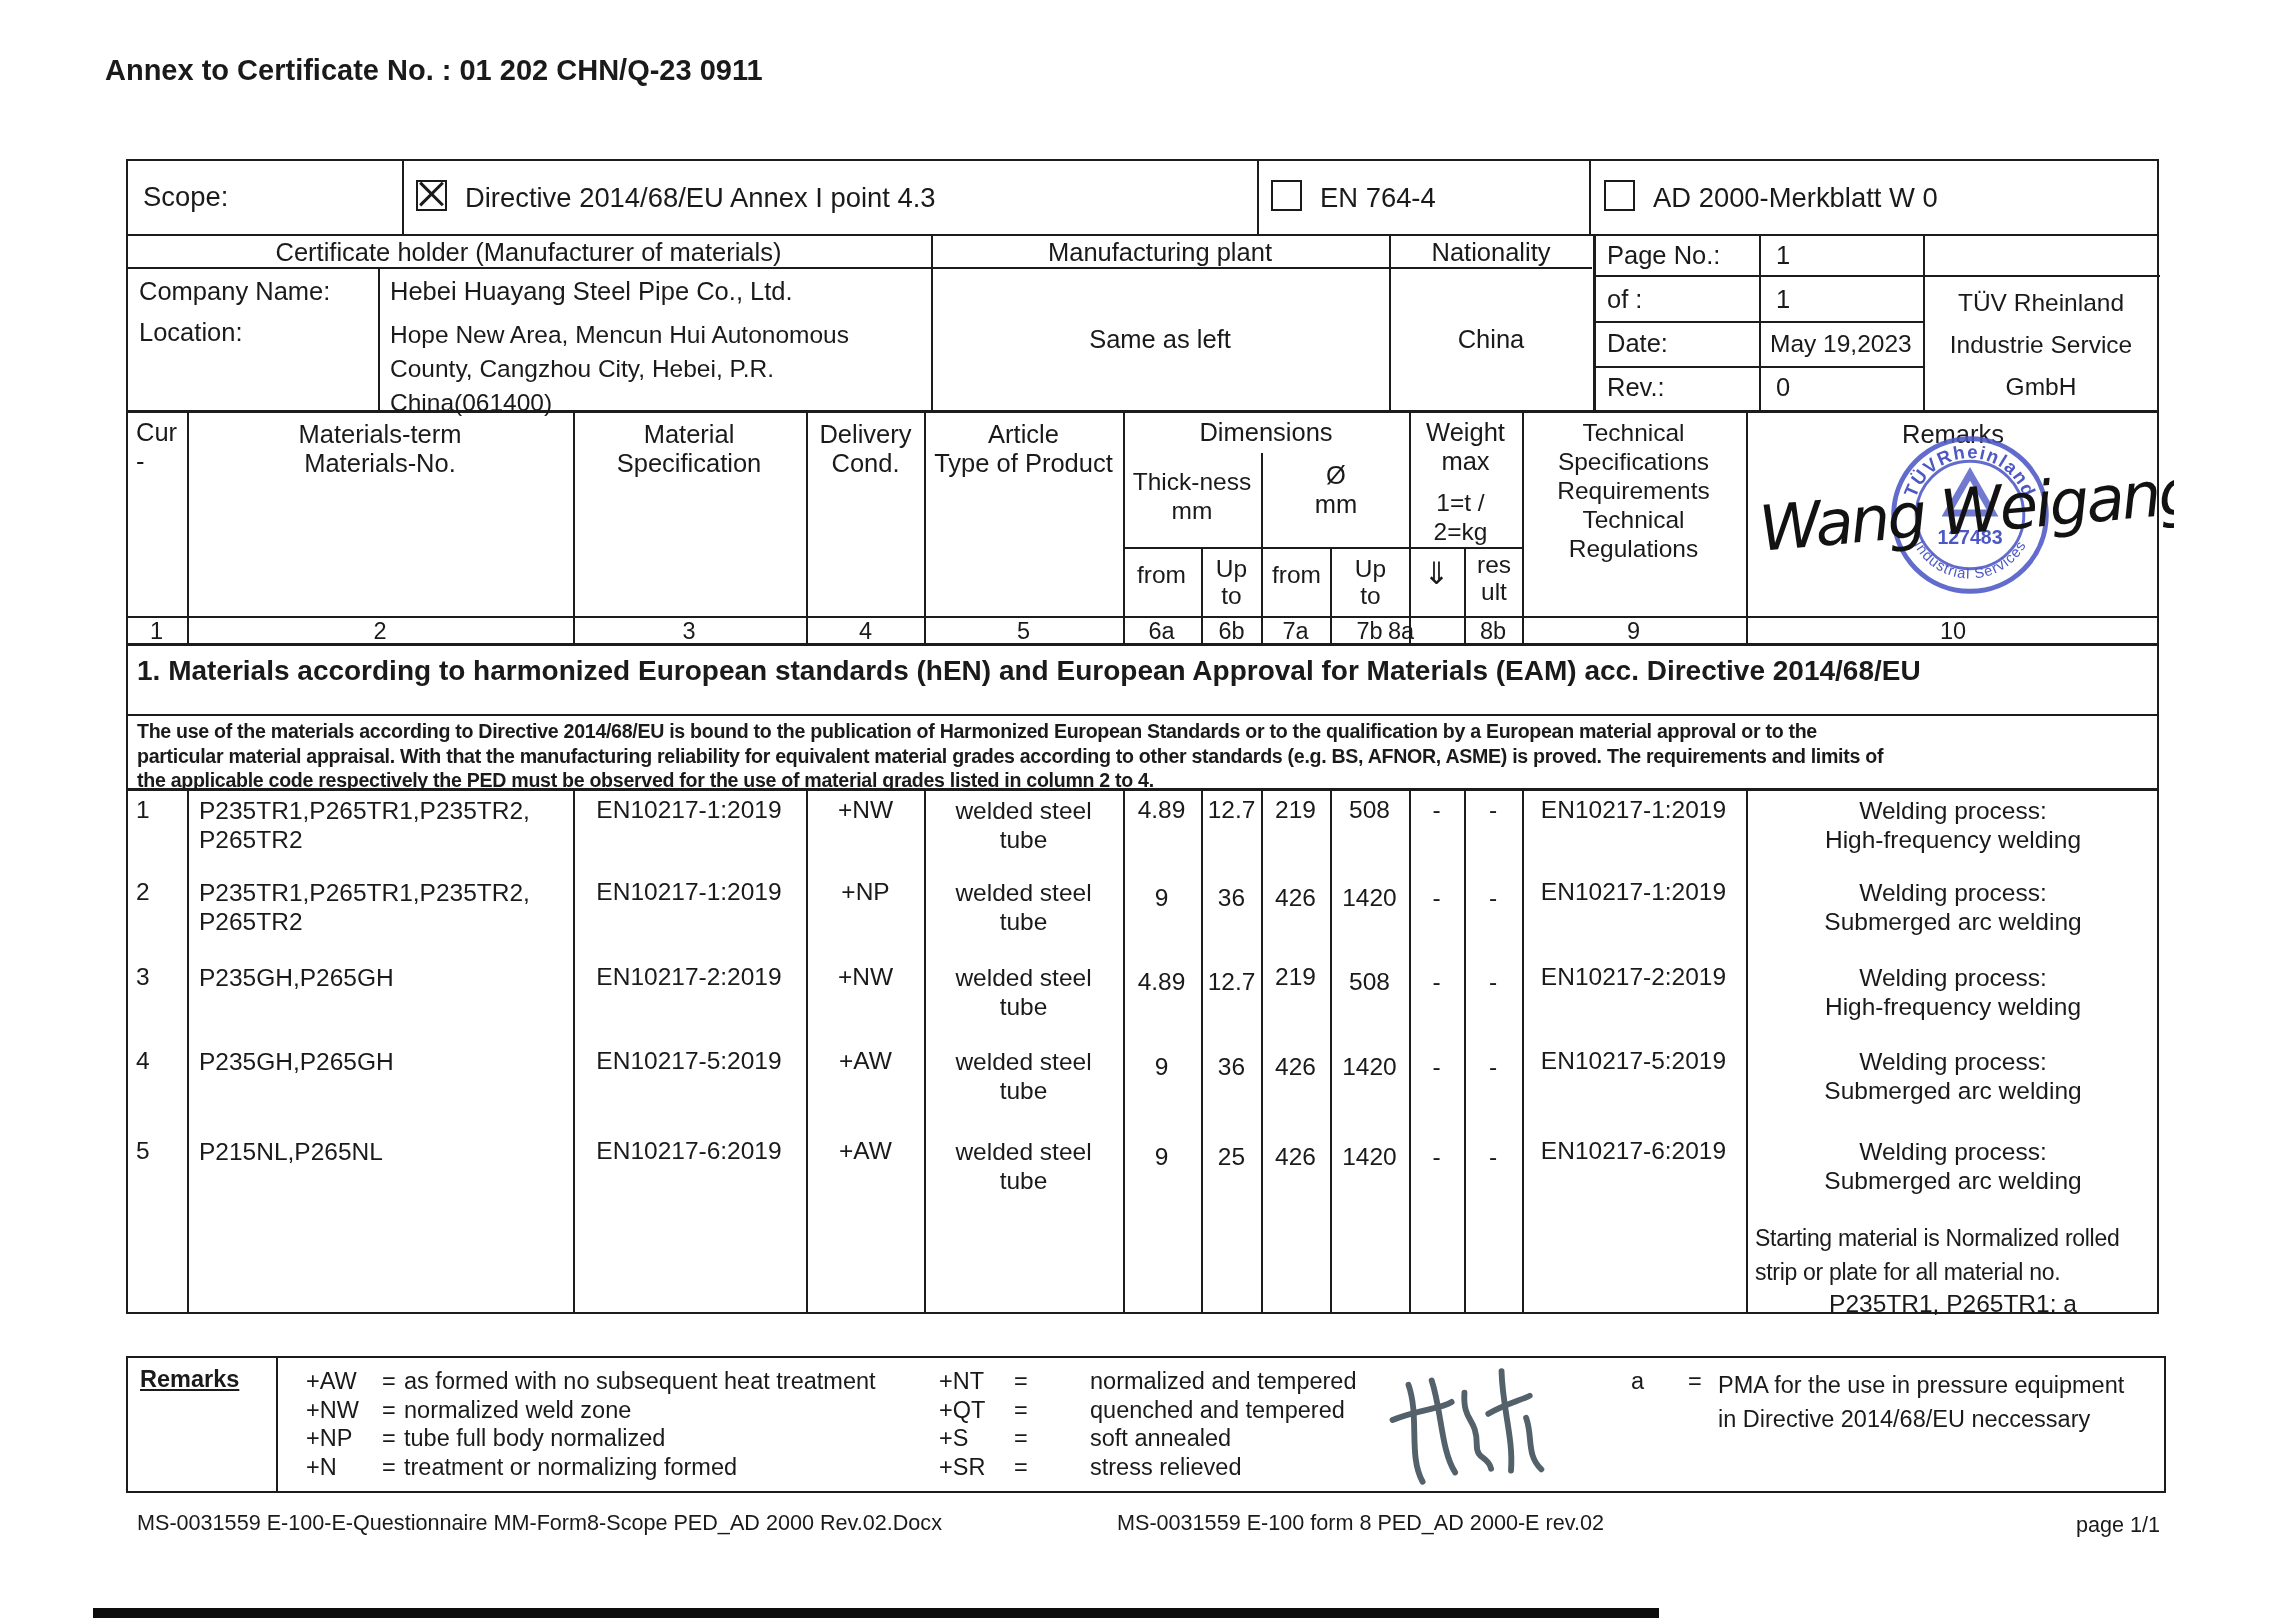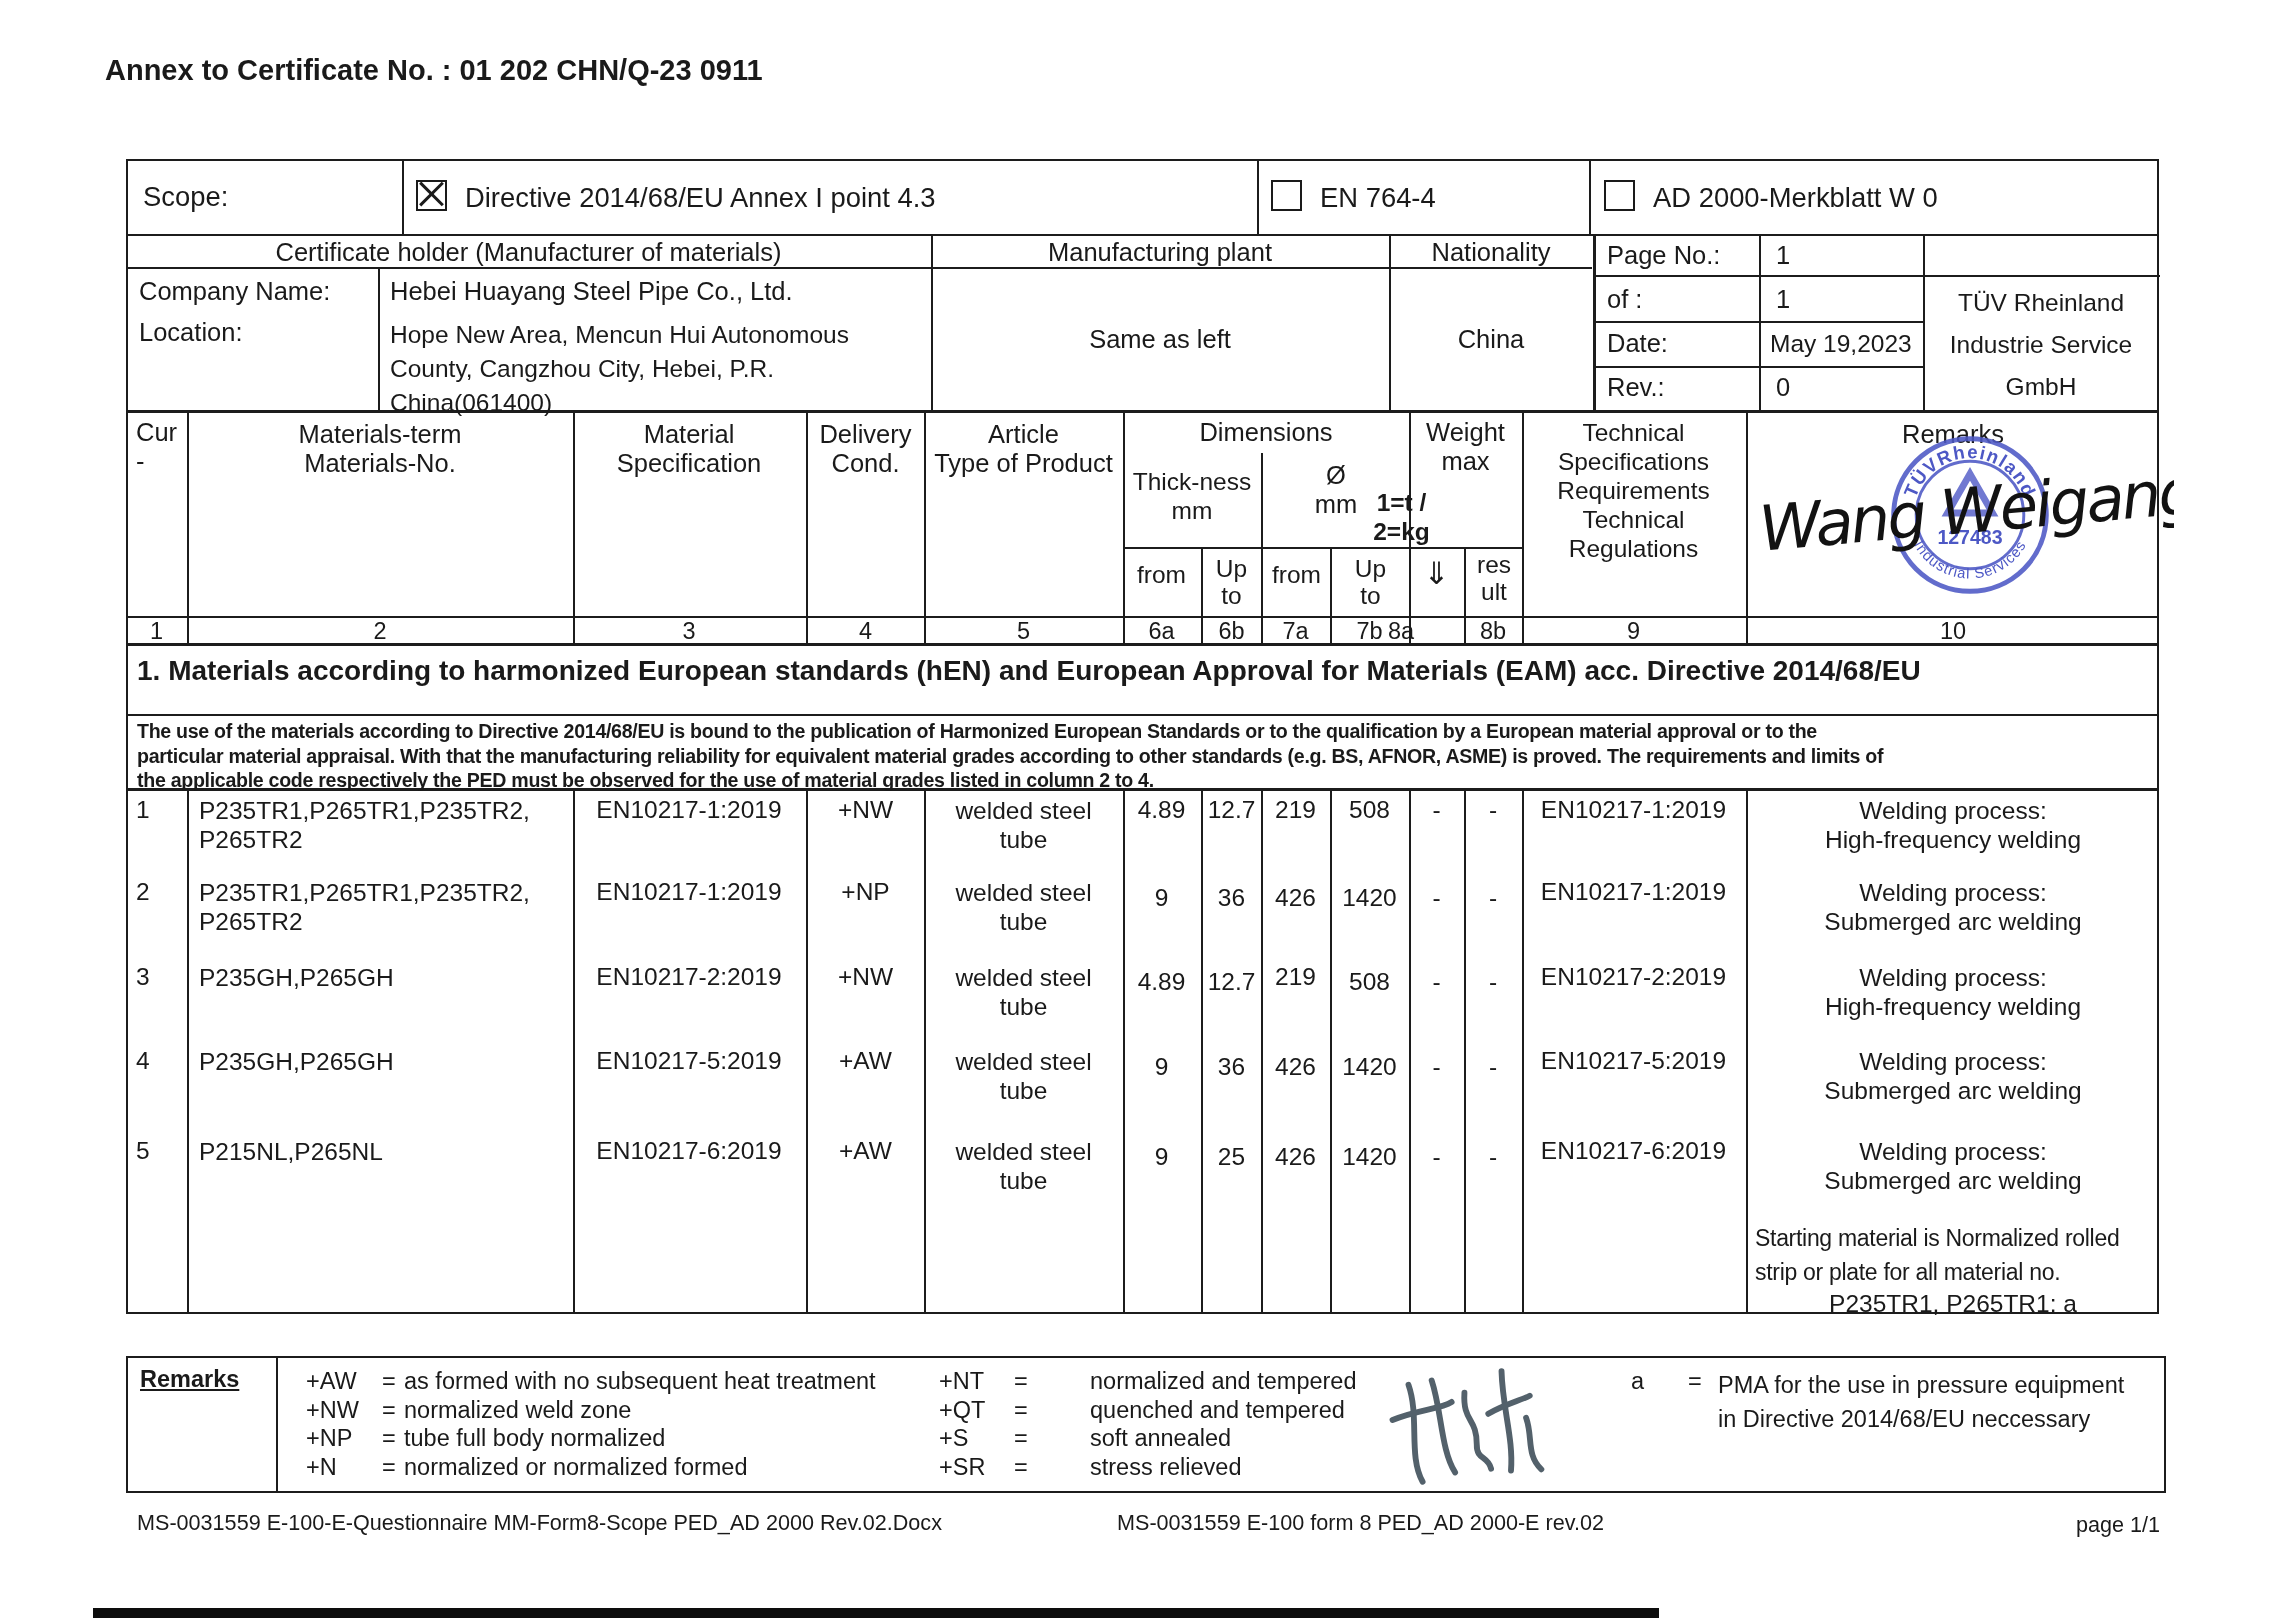--- a/index.html
+++ b/index.html
@@ -132,21 +132,21 @@
   <div class="a f26 c p lh30" style="left:1263px;top:461px;width:146px;">Ø
 mm</div>
   <div class="a f25 c" style="left:1123px;top:561px;width:77px;">from</div>
   <div class="a f25 c p lh28" style="left:1201px;top:555px;width:61px;">Up
 to</div>
   <div class="a f25 c" style="left:1263px;top:561px;width:67px;">from</div>
   <div class="a f25 c p lh28" style="left:1332px;top:555px;width:77px;">Up
 to</div>
   <div class="a f26 c p lh30" style="left:1409px;top:418px;width:113px;">Weight
 max</div>
-  <div class="a f25 c p lh30" style="left:1350px;top:488px;width:103px;font-weight:bold;">1=t /
+  <div class="a f25 c p lh30" style="left:1409px;top:488px;width:103px;">1=t /
 2=kg</div>
   <div class="a f32 c" style="left:1409px;top:555px;width:55px;">⇓</div>
   <div class="a f25 c p lh28" style="left:1466px;top:551px;width:56px;">res
 ult</div>
   <div class="a f25 c p lh30" style="left:1522px;top:418px;width:223px;">Technical
 Specifications
 Requirements
 Technical
 Regulations</div>
   <div class="a f26 c" style="left:1746px;top:420px;width:414px;">Remarks</div>
@@ -280,21 +280,21 @@
   <div class="a f24" style="left:382px;top:1368px;">=</div>
   <div class="a f24" style="left:404px;top:1368px;">as formed with no subsequent heat treatment</div>
   <div class="a f24" style="left:306px;top:1397px;">+NW</div>
   <div class="a f24" style="left:382px;top:1397px;">=</div>
   <div class="a f24" style="left:404px;top:1397px;">normalized weld zone</div>
   <div class="a f24" style="left:306px;top:1425px;">+NP</div>
   <div class="a f24" style="left:382px;top:1425px;">=</div>
   <div class="a f24" style="left:404px;top:1425px;">tube full body normalized</div>
   <div class="a f24" style="left:306px;top:1454px;">+N</div>
   <div class="a f24" style="left:382px;top:1454px;">=</div>
-  <div class="a f24" style="left:404px;top:1454px;">normalized or normalized formed</div>
+  <div class="a f24" style="left:404px;top:1454px;">treatment or normalizing formed</div>
 
   <div class="a f24" style="left:939px;top:1368px;">+NT</div>
   <div class="a f24" style="left:1014px;top:1368px;">=</div>
   <div class="a f24" style="left:1090px;top:1368px;">normalized and tempered</div>
   <div class="a f24" style="left:939px;top:1397px;">+QT</div>
   <div class="a f24" style="left:1014px;top:1397px;">=</div>
   <div class="a f24" style="left:1090px;top:1397px;">quenched and tempered</div>
   <div class="a f24" style="left:939px;top:1425px;">+S</div>
   <div class="a f24" style="left:1014px;top:1425px;">=</div>
   <div class="a f24" style="left:1090px;top:1425px;">soft annealed</div>

